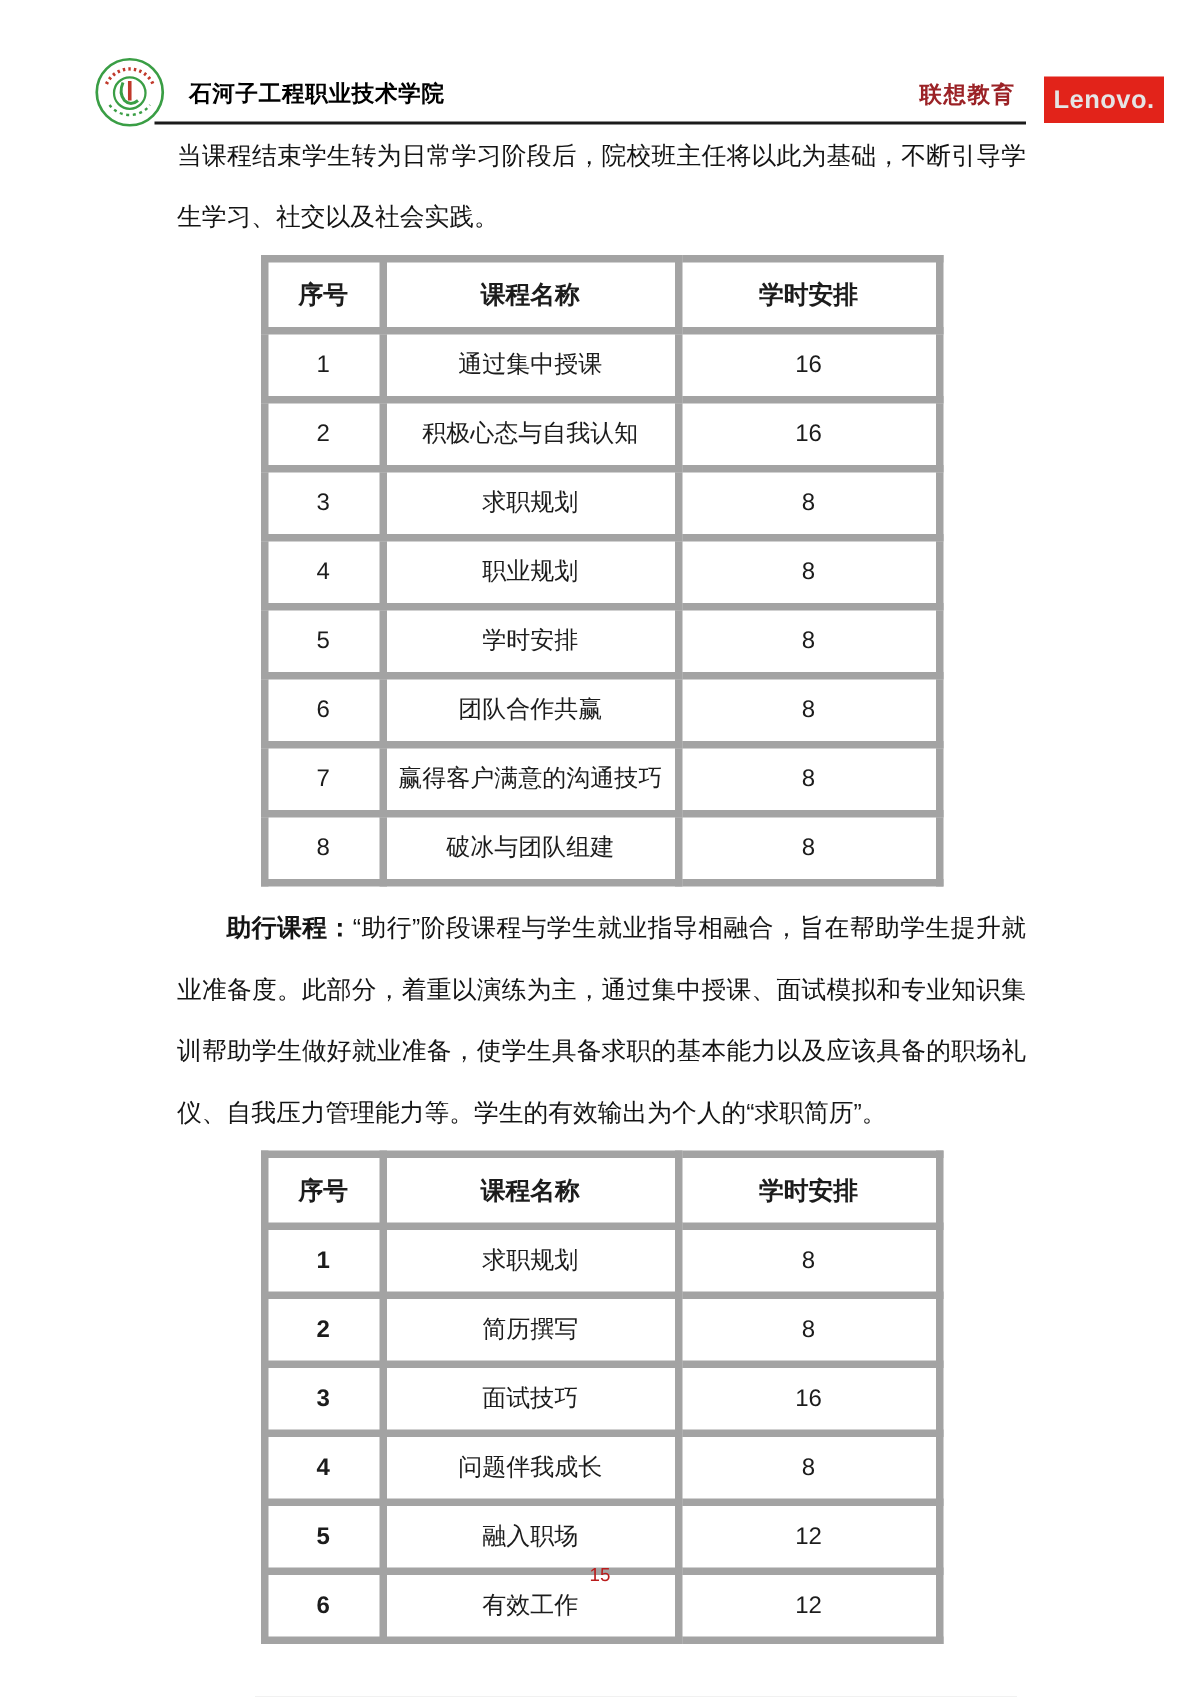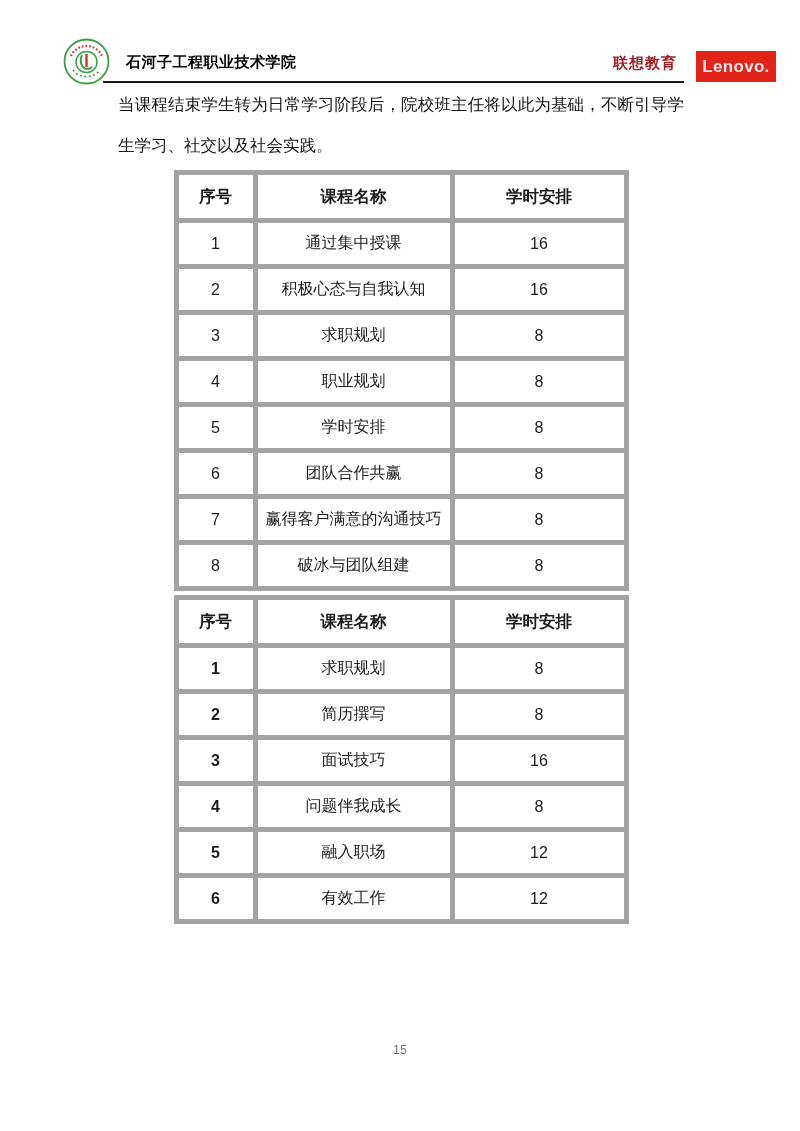--- a/index.html
+++ b/index.html
@@ -50,21 +50,21 @@
     padding:0;font-size:16px;color:#1c1c1c;height:41px;overflow:hidden;
   }
   table.course th{font-weight:700;font-size:16.5px;height:43px;}
   .col-seq{width:79px;}
   .col-name{width:197px;}
   .col-hours{width:174px;}
   table.course.bold-seq td:first-child{font-weight:700;}
   
   .footer{
     position:absolute;left:0;top:1043px;width:100%;
-    text-align:center;font-size:12.5px;color:#737373;
+    text-align:center;font-size:12.5px;color:#b91c1c;
   }
 </style>
 </head>
 <body>
 
 <div class="page">
 
   <div class="logo">
     <svg width="47" height="47" viewBox="0 0 47 47">
       <circle cx="23.5" cy="23.5" r="22" fill="#ffffff" stroke="#3a9e45" stroke-width="1.8"></circle>
@@ -134,20 +134,21 @@
           <td>8</td>
         </tr>
         <tr>
           <td>8</td>
           <td>破冰与团队组建</td>
           <td>8</td>
         </tr>
       </tbody>
     </table>
 
+    <p class="para indent"><span class="lead-bold">助行课程：</span><span>“助行”阶段课程与学生就业指导相融合，旨在帮助学生提升就业准备度。此部分，着重以演练为主，通过集中授课、面试模拟和专业知识集训帮助学生做好就业准备，使学生具备求职的基本能力以及应该具备的职场礼仪、自我压力管理能力等。学生的有效输出为个人的“求职简历”。</span></p>
 
     <table class="course bold-seq">
       <colgroup>
           <col class="col-seq">
           <col class="col-name">
           <col class="col-hours">
         </colgroup>
       <thead>
         <tr>
           <th>序号</th>

